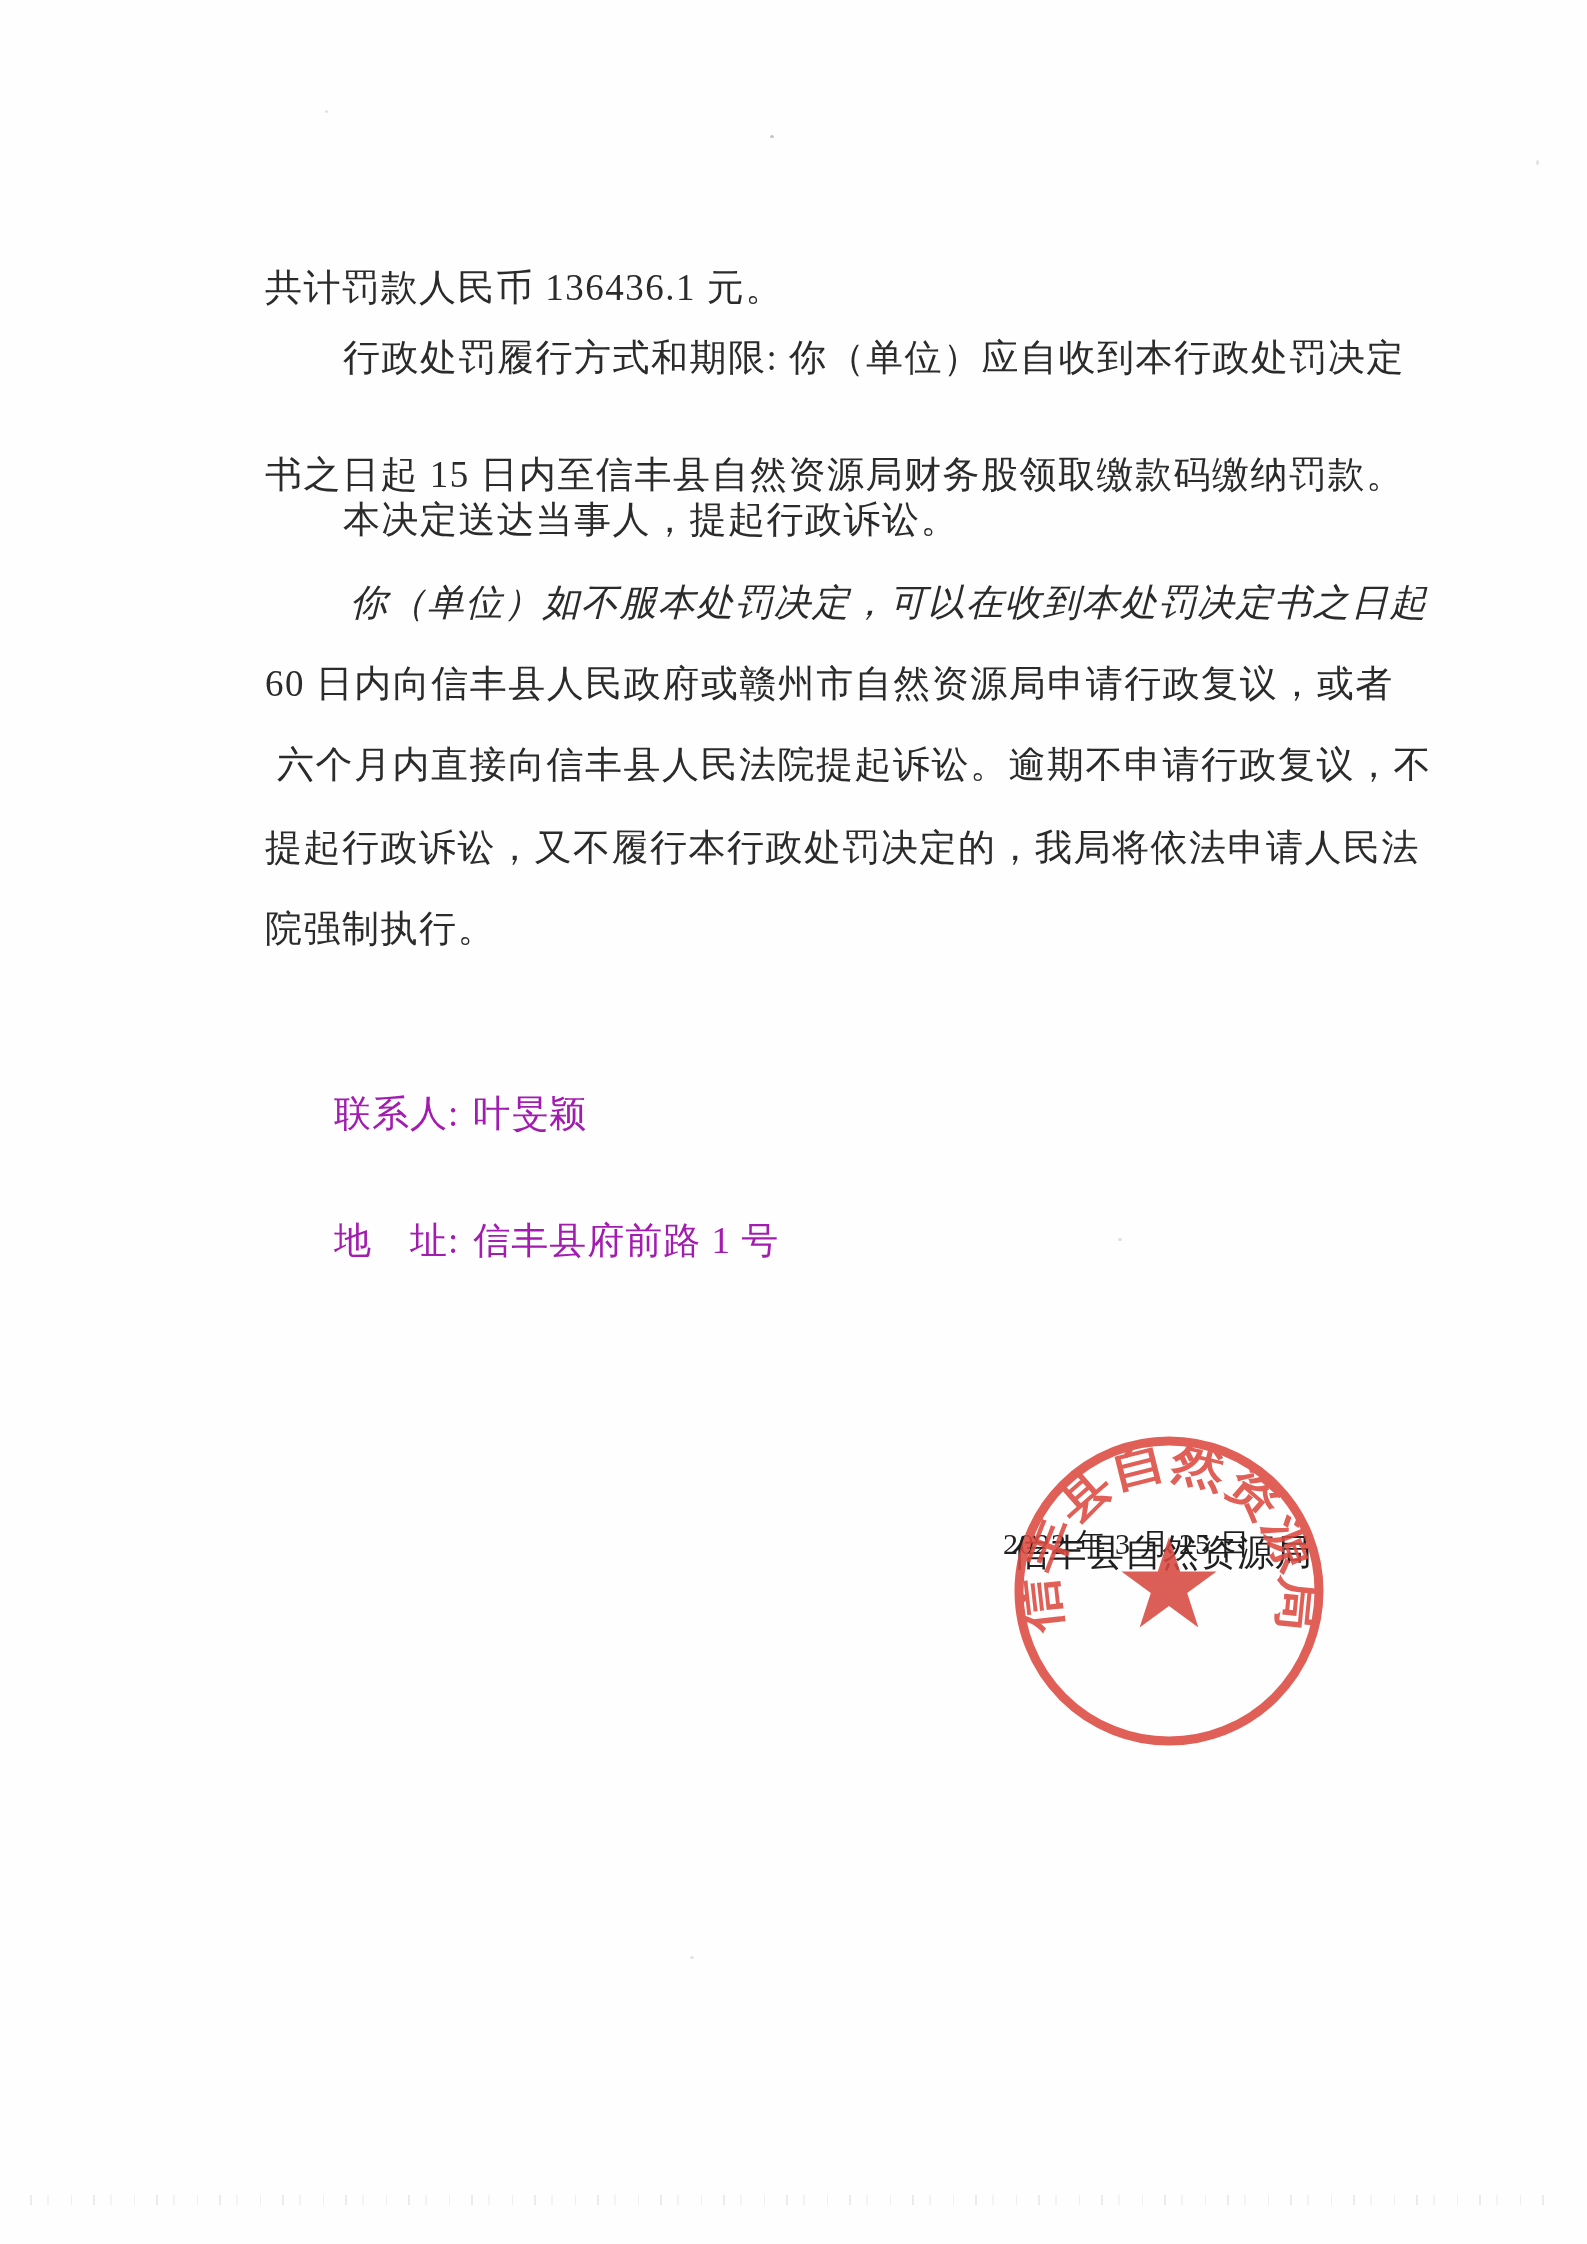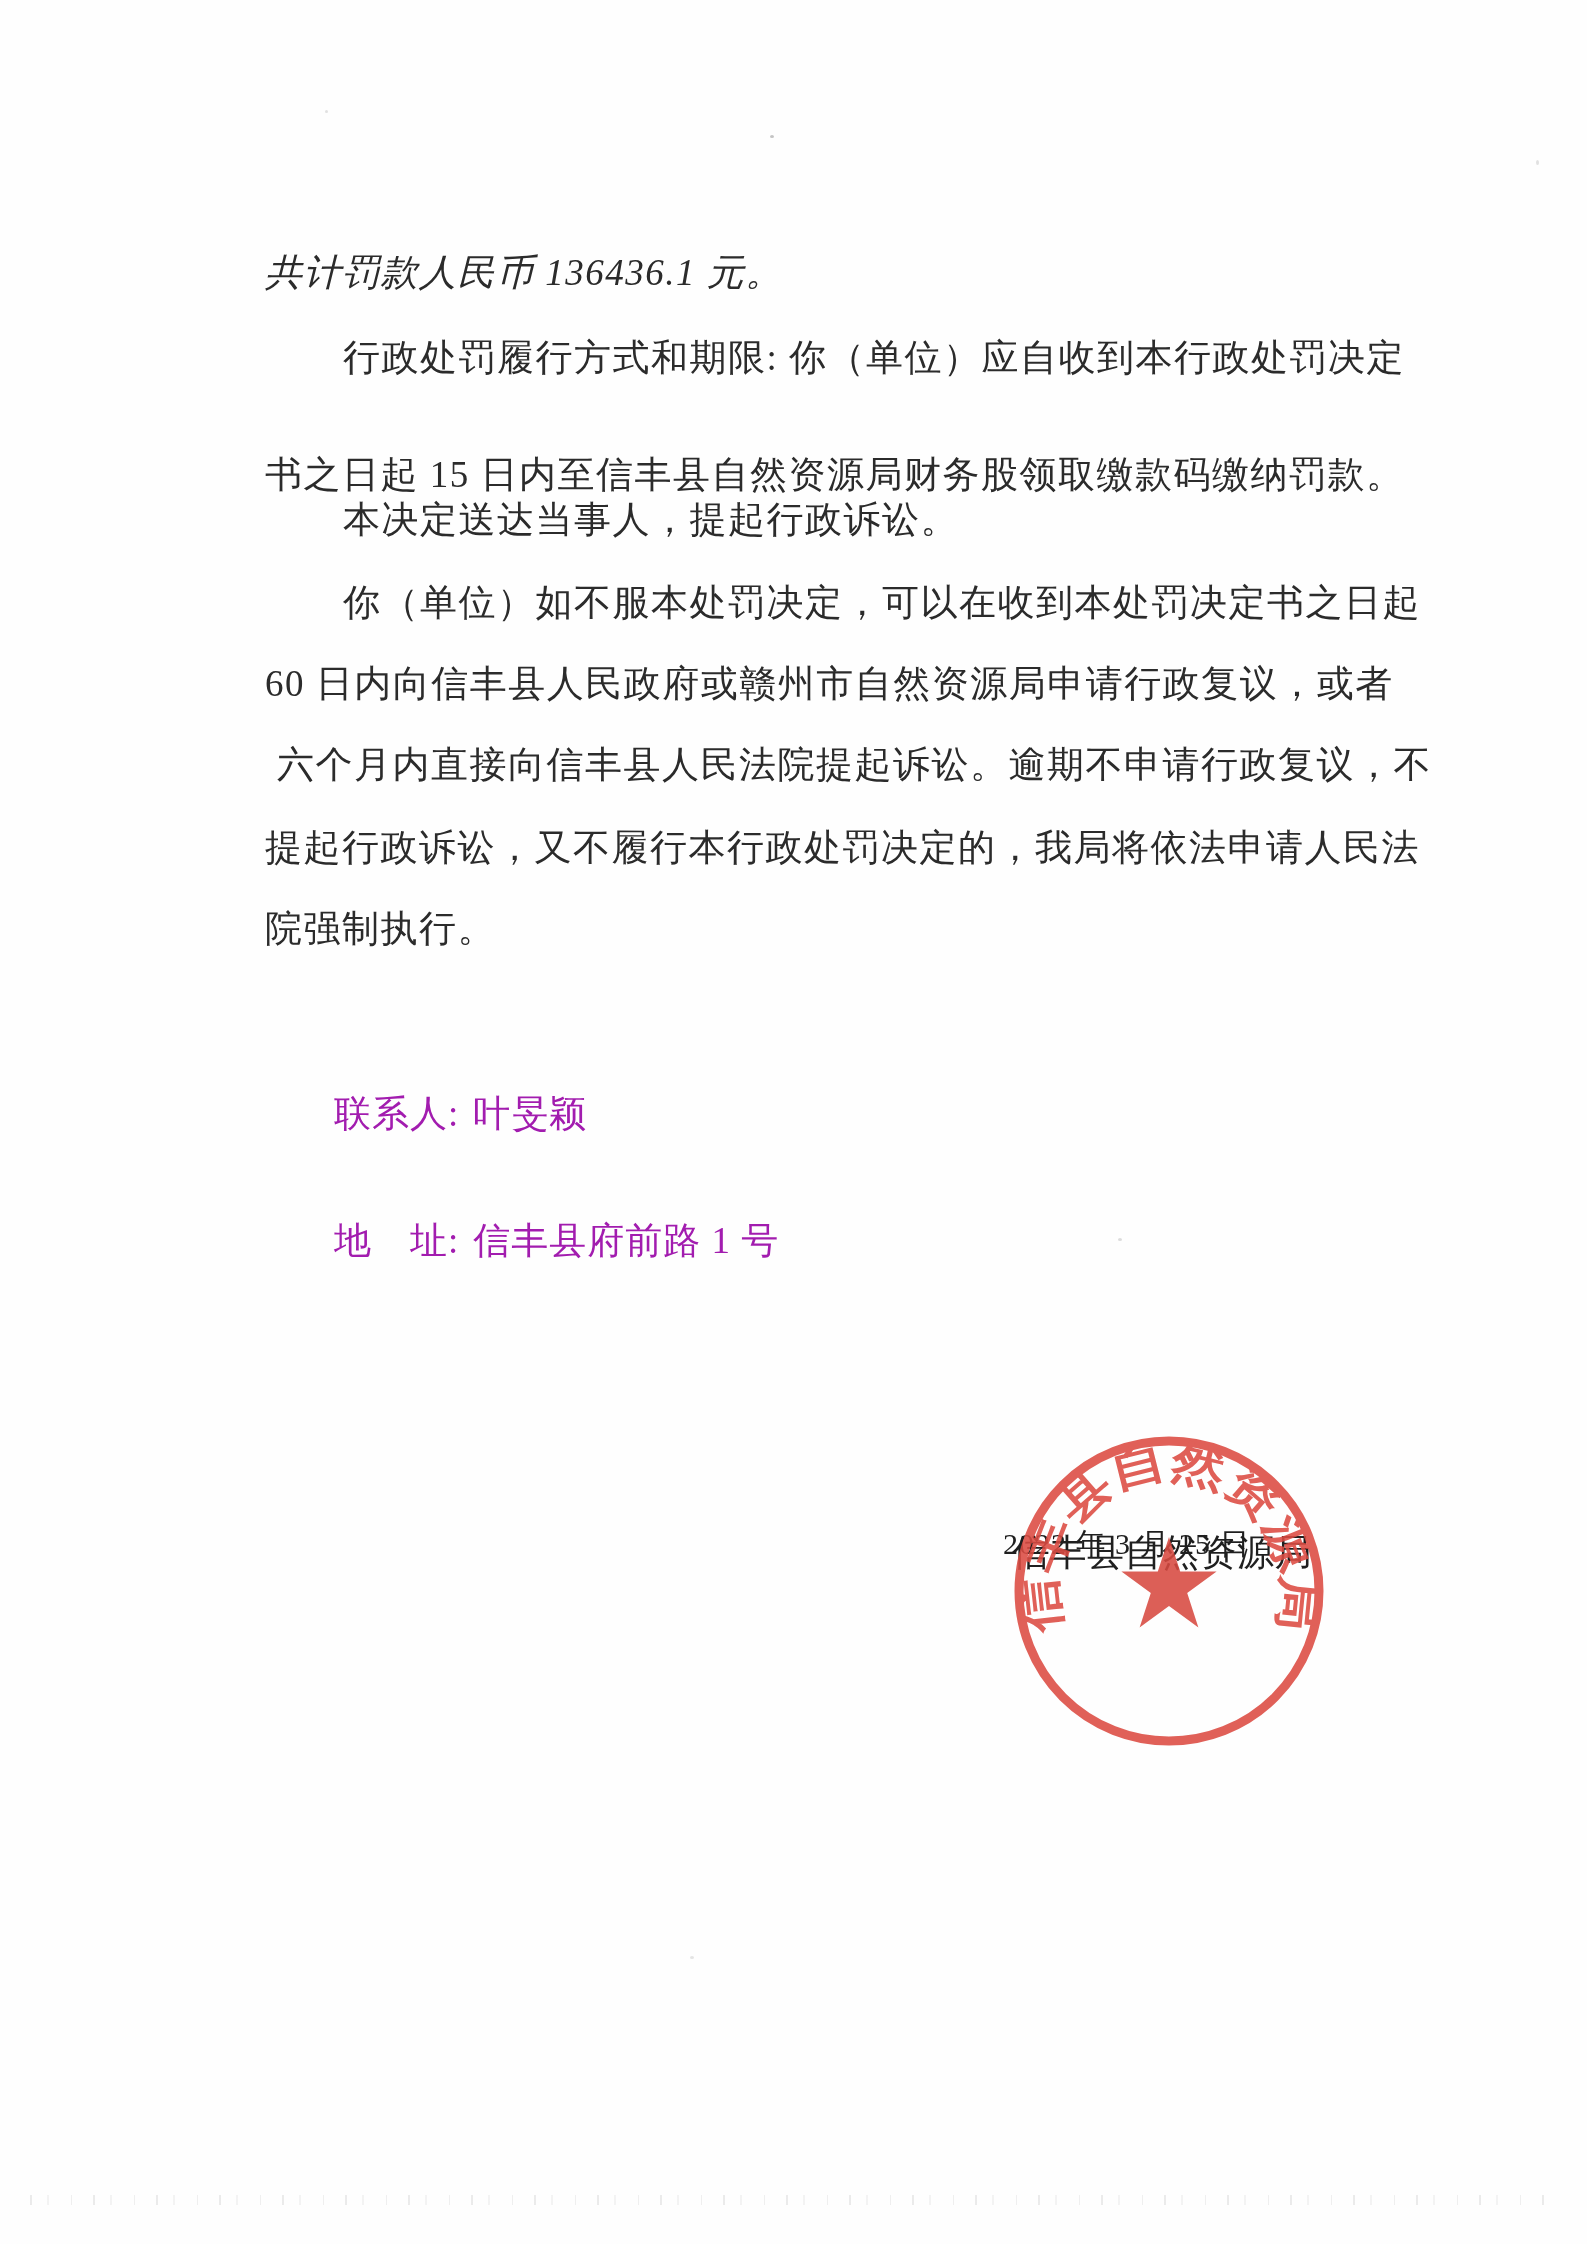--- a/index.html
+++ b/index.html
@@ -67,25 +67,25 @@
       rgba(60,60,60,0.14) 41px 42px, transparent 42px 63px);
     opacity:0.55;
   }
   .speck{position:absolute;background:rgba(90,90,90,0.35);border-radius:50%;}
 </style>
 </head>
 <body>
 
 <div class="page">
 
-  <div class="line" style="left:265px;top:248px;font-style:italic;">共计罚款人民币 136436.1 元。</div>
+  <div class="line" style="left:265px;top:263px;">共计罚款人民币 136436.1 元。</div>
   <div class="line" style="left:343px;top:333px;">行政处罚履行方式和期限: 你（单位）应自收到本行政处罚决定</div>
   <div class="line" style="left:265px;top:414px;margin-top:36px;">书之日起 15 日内至信丰县自然资源局财务股领取缴款码缴纳罚款。</div>
   <div class="line" style="left:343px;top:495px;">本决定送达当事人，提起行政诉讼。</div>
-  <div class="line" style="left:343px;top:578px;">你（单位）如不服本处罚决定，可以在收到本处罚决定书之日起</div>
+  <div class="line" style="left:350px;top:578px;font-style:italic;">你（单位）如不服本处罚决定，可以在收到本处罚决定书之日起</div>
   <div class="line" style="left:265px;top:659px;">60 日内向信丰县人民政府或赣州市自然资源局申请行政复议，或者</div>
   <div class="line" style="left:265px;top:740px;margin-left:12px;">六个月内直接向信丰县人民法院提起诉讼。逾期不申请行政复议，不</div>
   <div class="line" style="left:265px;top:823px;">提起行政诉讼，又不履行本行政处罚决定的，我局将依法申请人民法</div>
   <div class="line" style="left:265px;top:904px;">院强制执行。</div>
 
   <div class="contact-row" style="top:1089px;">
     <span>联系人:</span><span class="val">叶旻颖</span>
   </div>
   <div class="contact-row" style="top:1216px;">
     <span>地　址:</span><span class="val">信丰县府前路 1 号</span>

